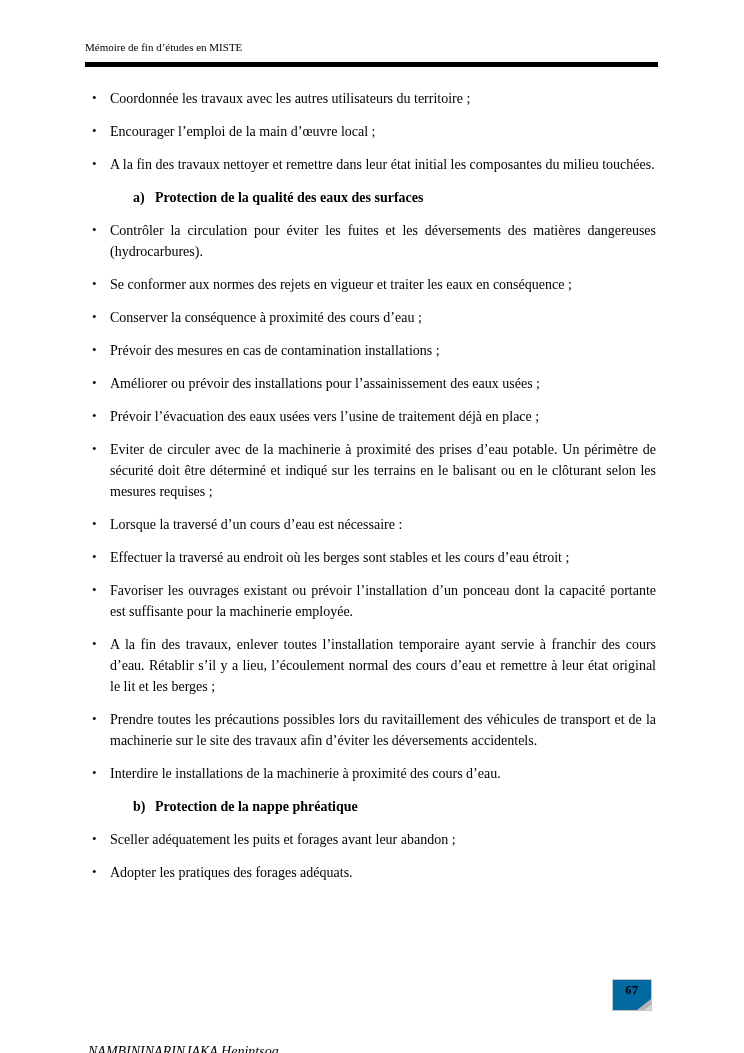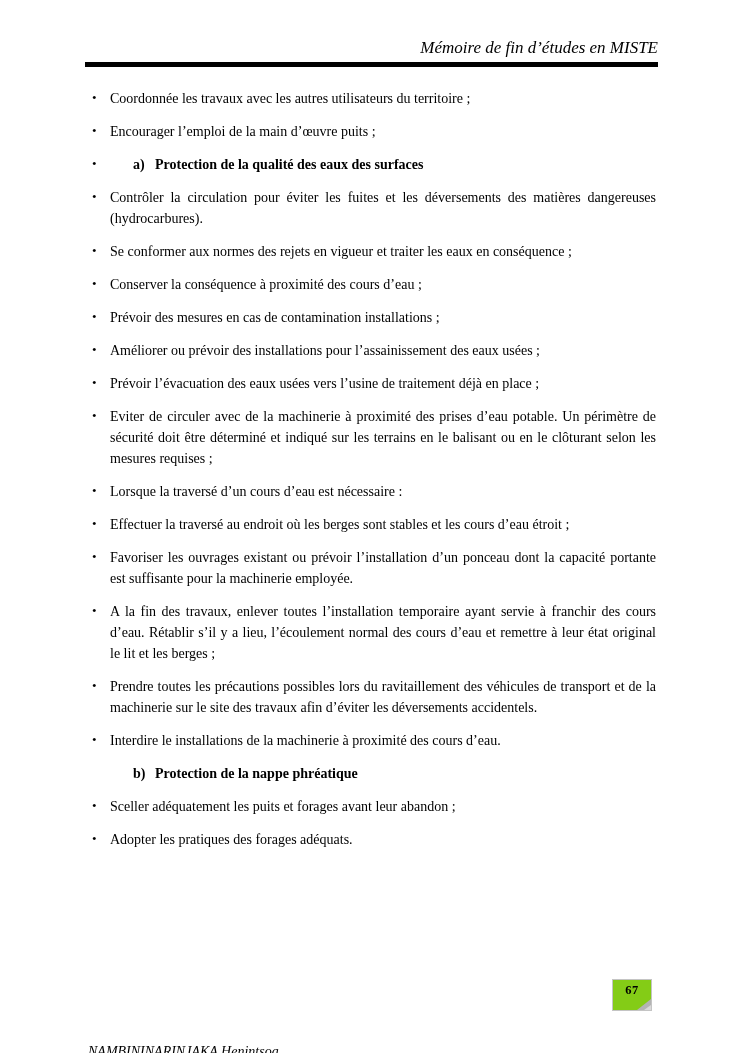--- a/index.html
+++ b/index.html
@@ -10,23 +10,22 @@
     color:#000000;
     position:relative;
     overflow:hidden;
   }
   .page { position:absolute; inset:0; }
 
   
   .header-title {
     position:absolute;
     top:39px; left:85px; width:573px;
-    text-align:right;
-    font-style:italic;
-    font-size:17px;
+    text-align:left;
+    font-size:11px;
     line-height:17px;
   }
   .header-rule {
     position:absolute;
     top:62px; left:85px; width:573px;
     height:4.5px;
     background:#000000;
   }
 
   
@@ -62,21 +61,21 @@
   .footer-author {
     position:absolute;
     left:88px; top:1044px;
     font-style:italic;
     font-size:14px;
   }
   .pagenum-box {
     position:absolute;
     left:612px; top:979px;
     width:38px; height:30px;
-    background:#84cc16;
+    background:#0369a1;
     border:1px solid #c4c4c4;
     text-align:center;
   }
   .pagenum-value {
     display:block;
     margin-top:3px;
     font-weight:bold;
     font-size:12.5px;
     letter-spacing:0.5px;
   }
@@ -104,24 +103,25 @@
   <div class="header-rule"></div>
 
   <div class="content">
 
     <div class="bullet-item">
       <span class="bullet-dot">•</span>
       <span>Coordonnée les travaux avec les autres utilisateurs du territoire ;</span>
     </div>
     <div class="bullet-item">
       <span class="bullet-dot">•</span>
-      <span>Encourager l’emploi de la main d’œuvre puits ;</span>
-    </div>
-    <div class="bullet-item">
-      <span class="bullet-dot">•</span>
+      <span>Encourager l’emploi de la main d’œuvre local ;</span>
+    </div>
+    <div class="bullet-item">
+      <span class="bullet-dot">•</span>
+      <span>A la fin des travaux nettoyer et remettre dans leur état initial les composantes du milieu touchées.</span>
     </div>
 
     <div class="section-heading">
       <span class="marker">a)</span><span>Protection de la qualité des eaux des surfaces</span>
     </div>
 
     <div class="bullet-item">
       <span class="bullet-dot">•</span>
       <span>Contrôler la circulation pour éviter les fuites et les déversements des matières dangereuses (hydrocarbures).</span>
     </div>

